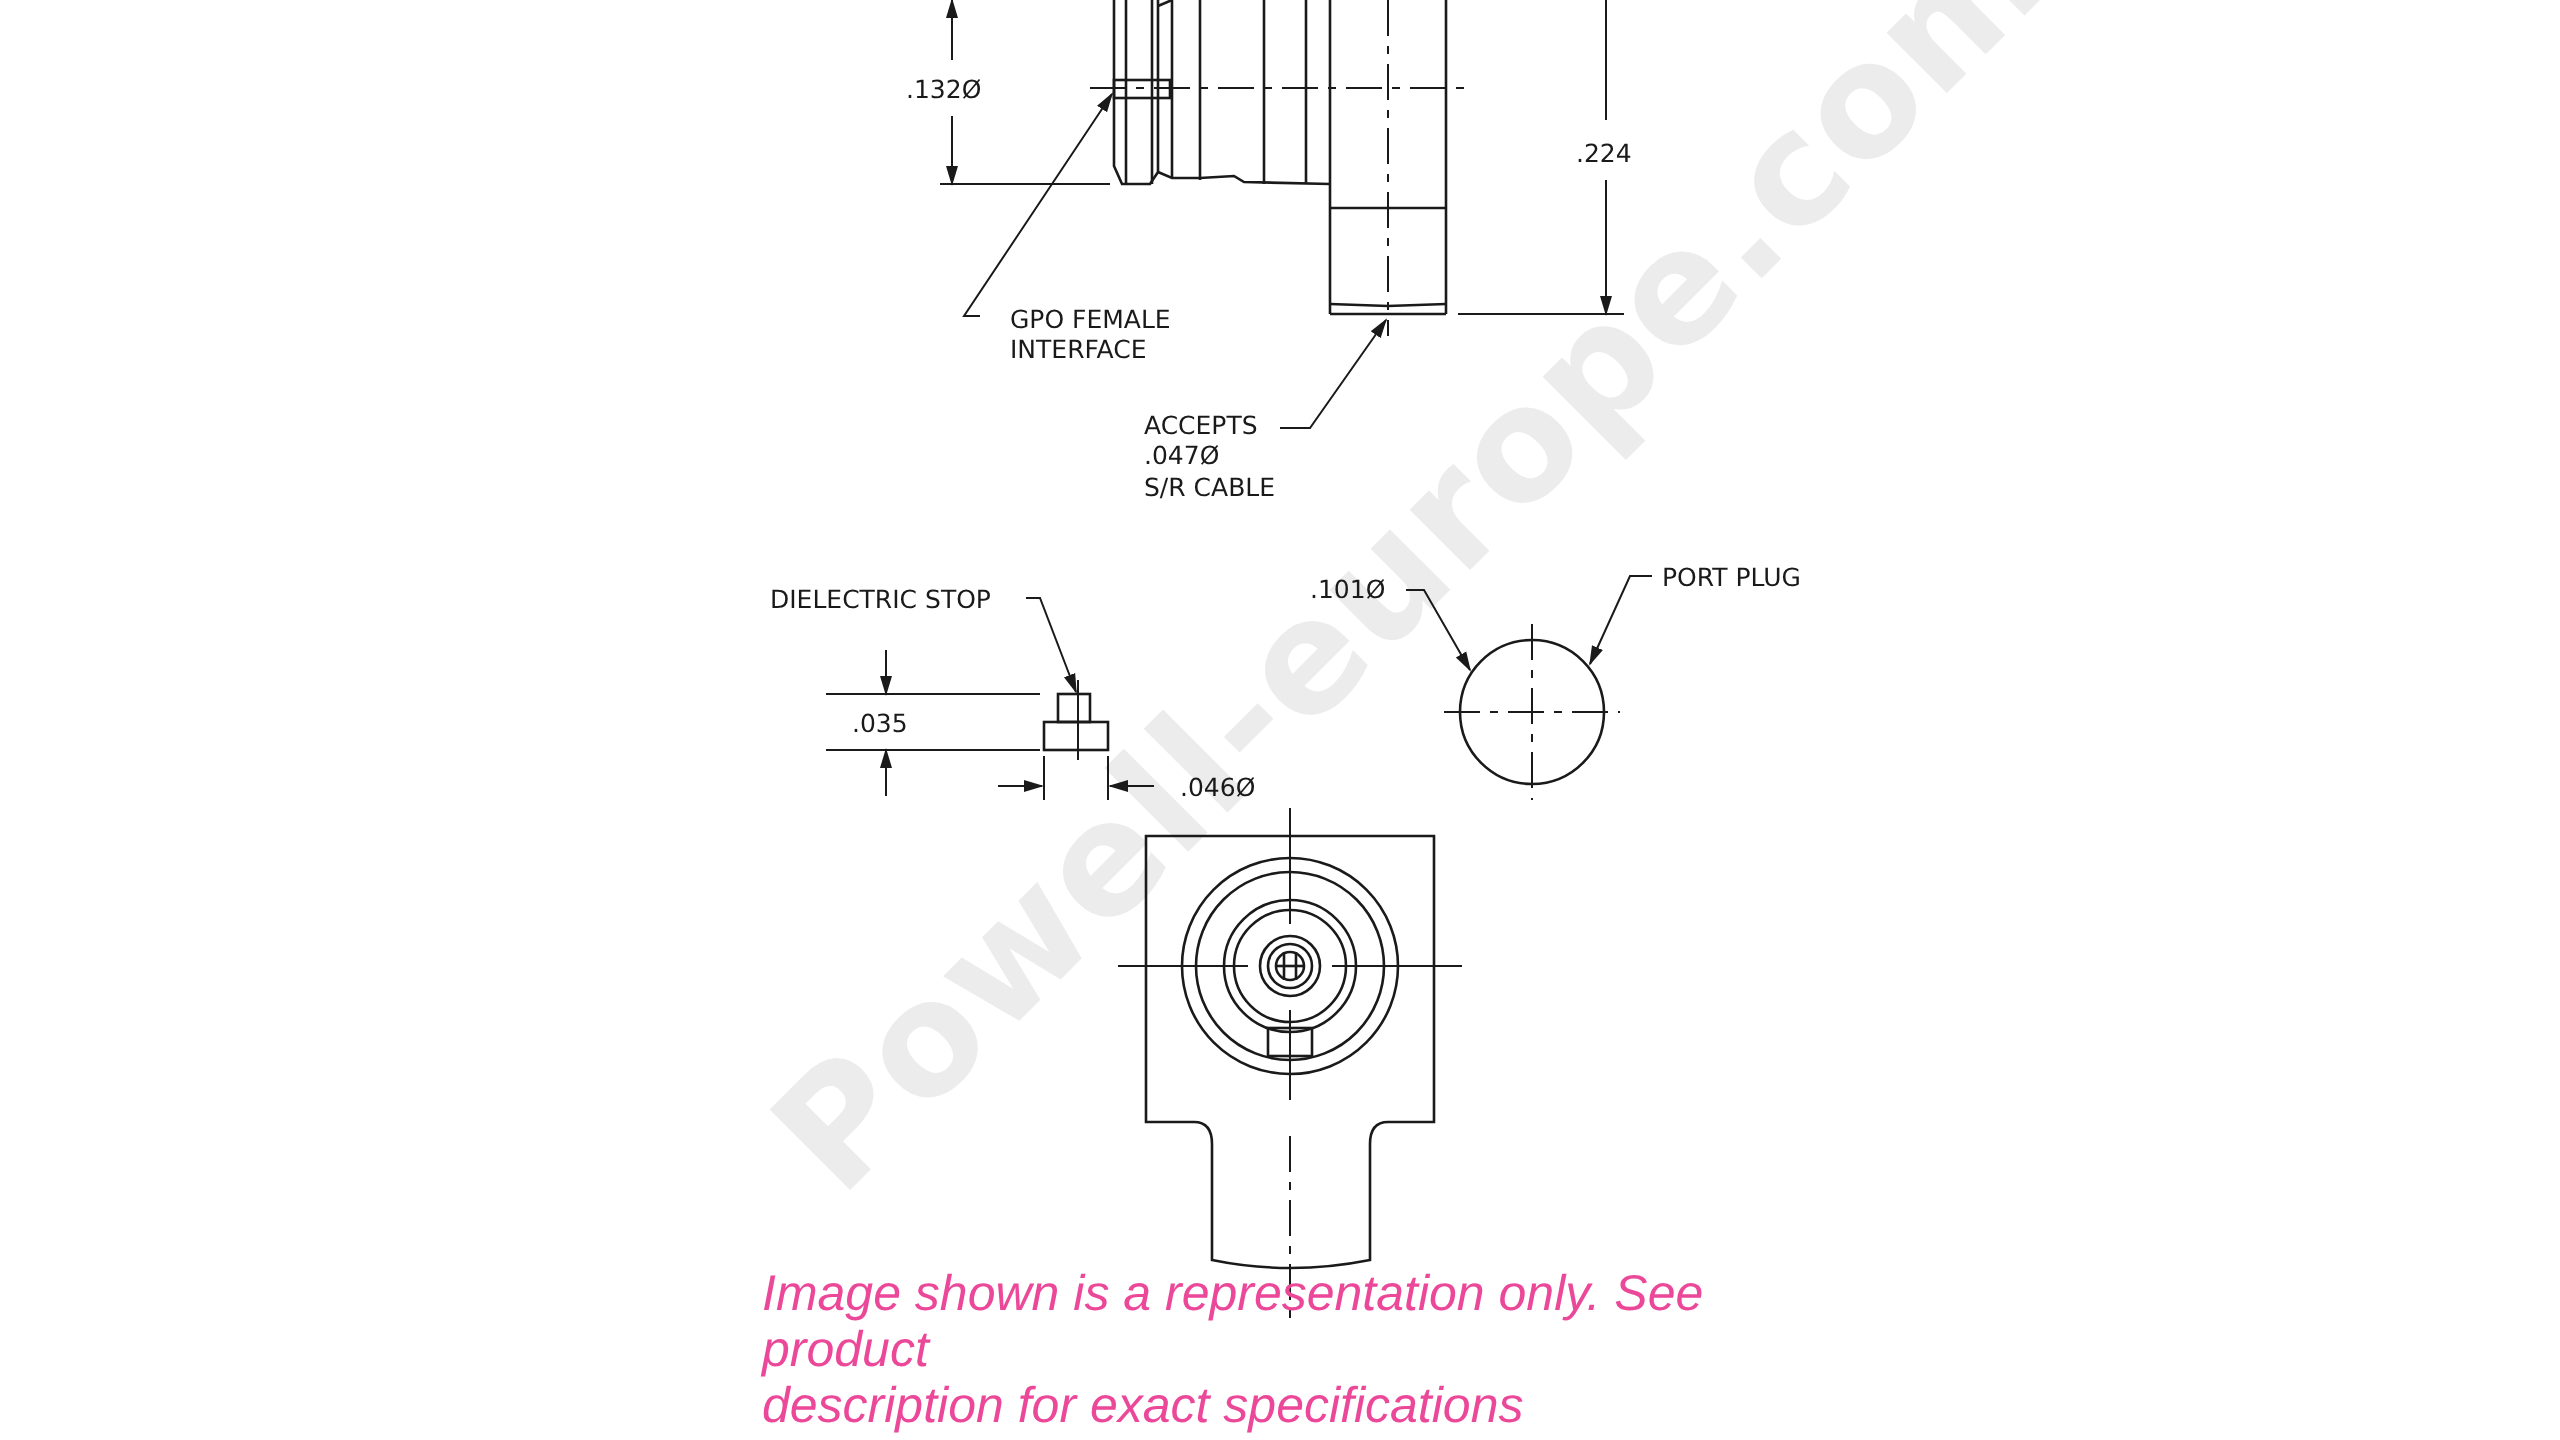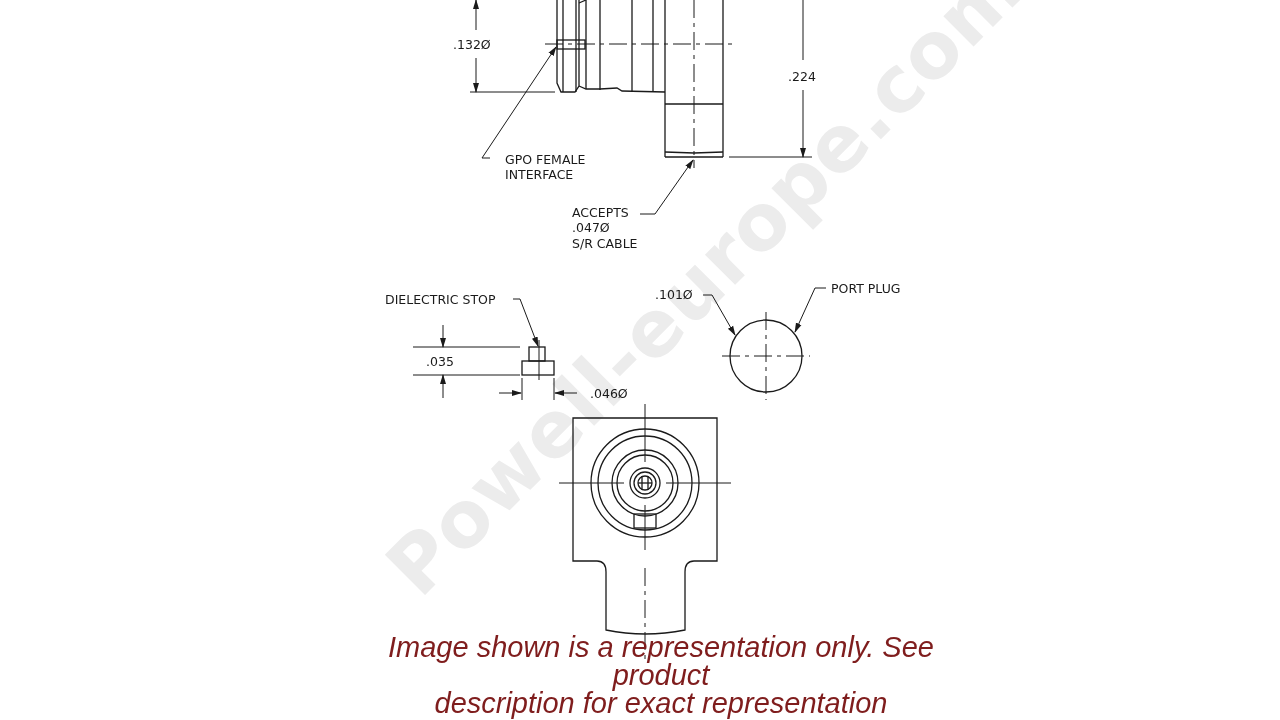--- a/index.html
+++ b/index.html
@@ -6,21 +6,21 @@
   body { width:1280px; height:720px; position:relative; overflow:hidden; font-family:"DejaVu Sans", sans-serif; }
   #drawing { position:absolute; left:0; top:0; width:1280px; height:720px; }
   .ln { stroke:#1a1a1a; stroke-width:1.3; fill:none; }
   .thin { stroke:#1a1a1a; stroke-width:1; fill:none; }
   .dash { stroke:#1a1a1a; stroke-width:1; fill:none; stroke-dasharray:18 5 4 5; }
   .lbl { font-family:"DejaVu Sans", sans-serif; font-size:12.5px; fill:#1a1a1a; }
   .wm { font-family:"DejaVu Sans", sans-serif; font-weight:bold; font-size:78px; fill:#ececec; letter-spacing:1px; }
   .caption {
     position:absolute; left:381px; top:633px; width:560px;
     font-family:"Liberation Sans", sans-serif; font-style:italic;
-    font-size:29px; line-height:28px; color:#7f1d1d;text-align:center;
+    font-size:25px; line-height:28px; color:#ec4899;
   }
 </style>
 </head>
 <body>
 
 <svg id="drawing" viewBox="0 0 1280 720" xmlns="http://www.w3.org/2000/svg">
   <defs>
     <marker id="ah" markerWidth="10" markerHeight="8" refX="9" refY="4" orient="auto" markerUnits="userSpaceOnUse">
       <path d="M0,1 L10,4 L0,7 Z" fill="#1a1a1a"></path>
     </marker>
@@ -117,14 +117,14 @@
     <line class="thin" x1="559" y1="483" x2="624" y2="483"></line>
     <line class="thin" x1="666" y1="483" x2="731" y2="483"></line>
     <line class="thin" x1="645" y1="404" x2="645" y2="462"></line>
     <line class="thin" x1="645" y1="505" x2="645" y2="550"></line>
     <line class="dash" x1="645" y1="568" x2="645" y2="660"></line>
   </g>
 </svg>
 
 <div class="caption">
   <div>Image shown is a representation only. See product</div>
-  <div>description for exact representation</div>
+  <div>description for exact specifications</div>
 </div>
 
 </body></html>

